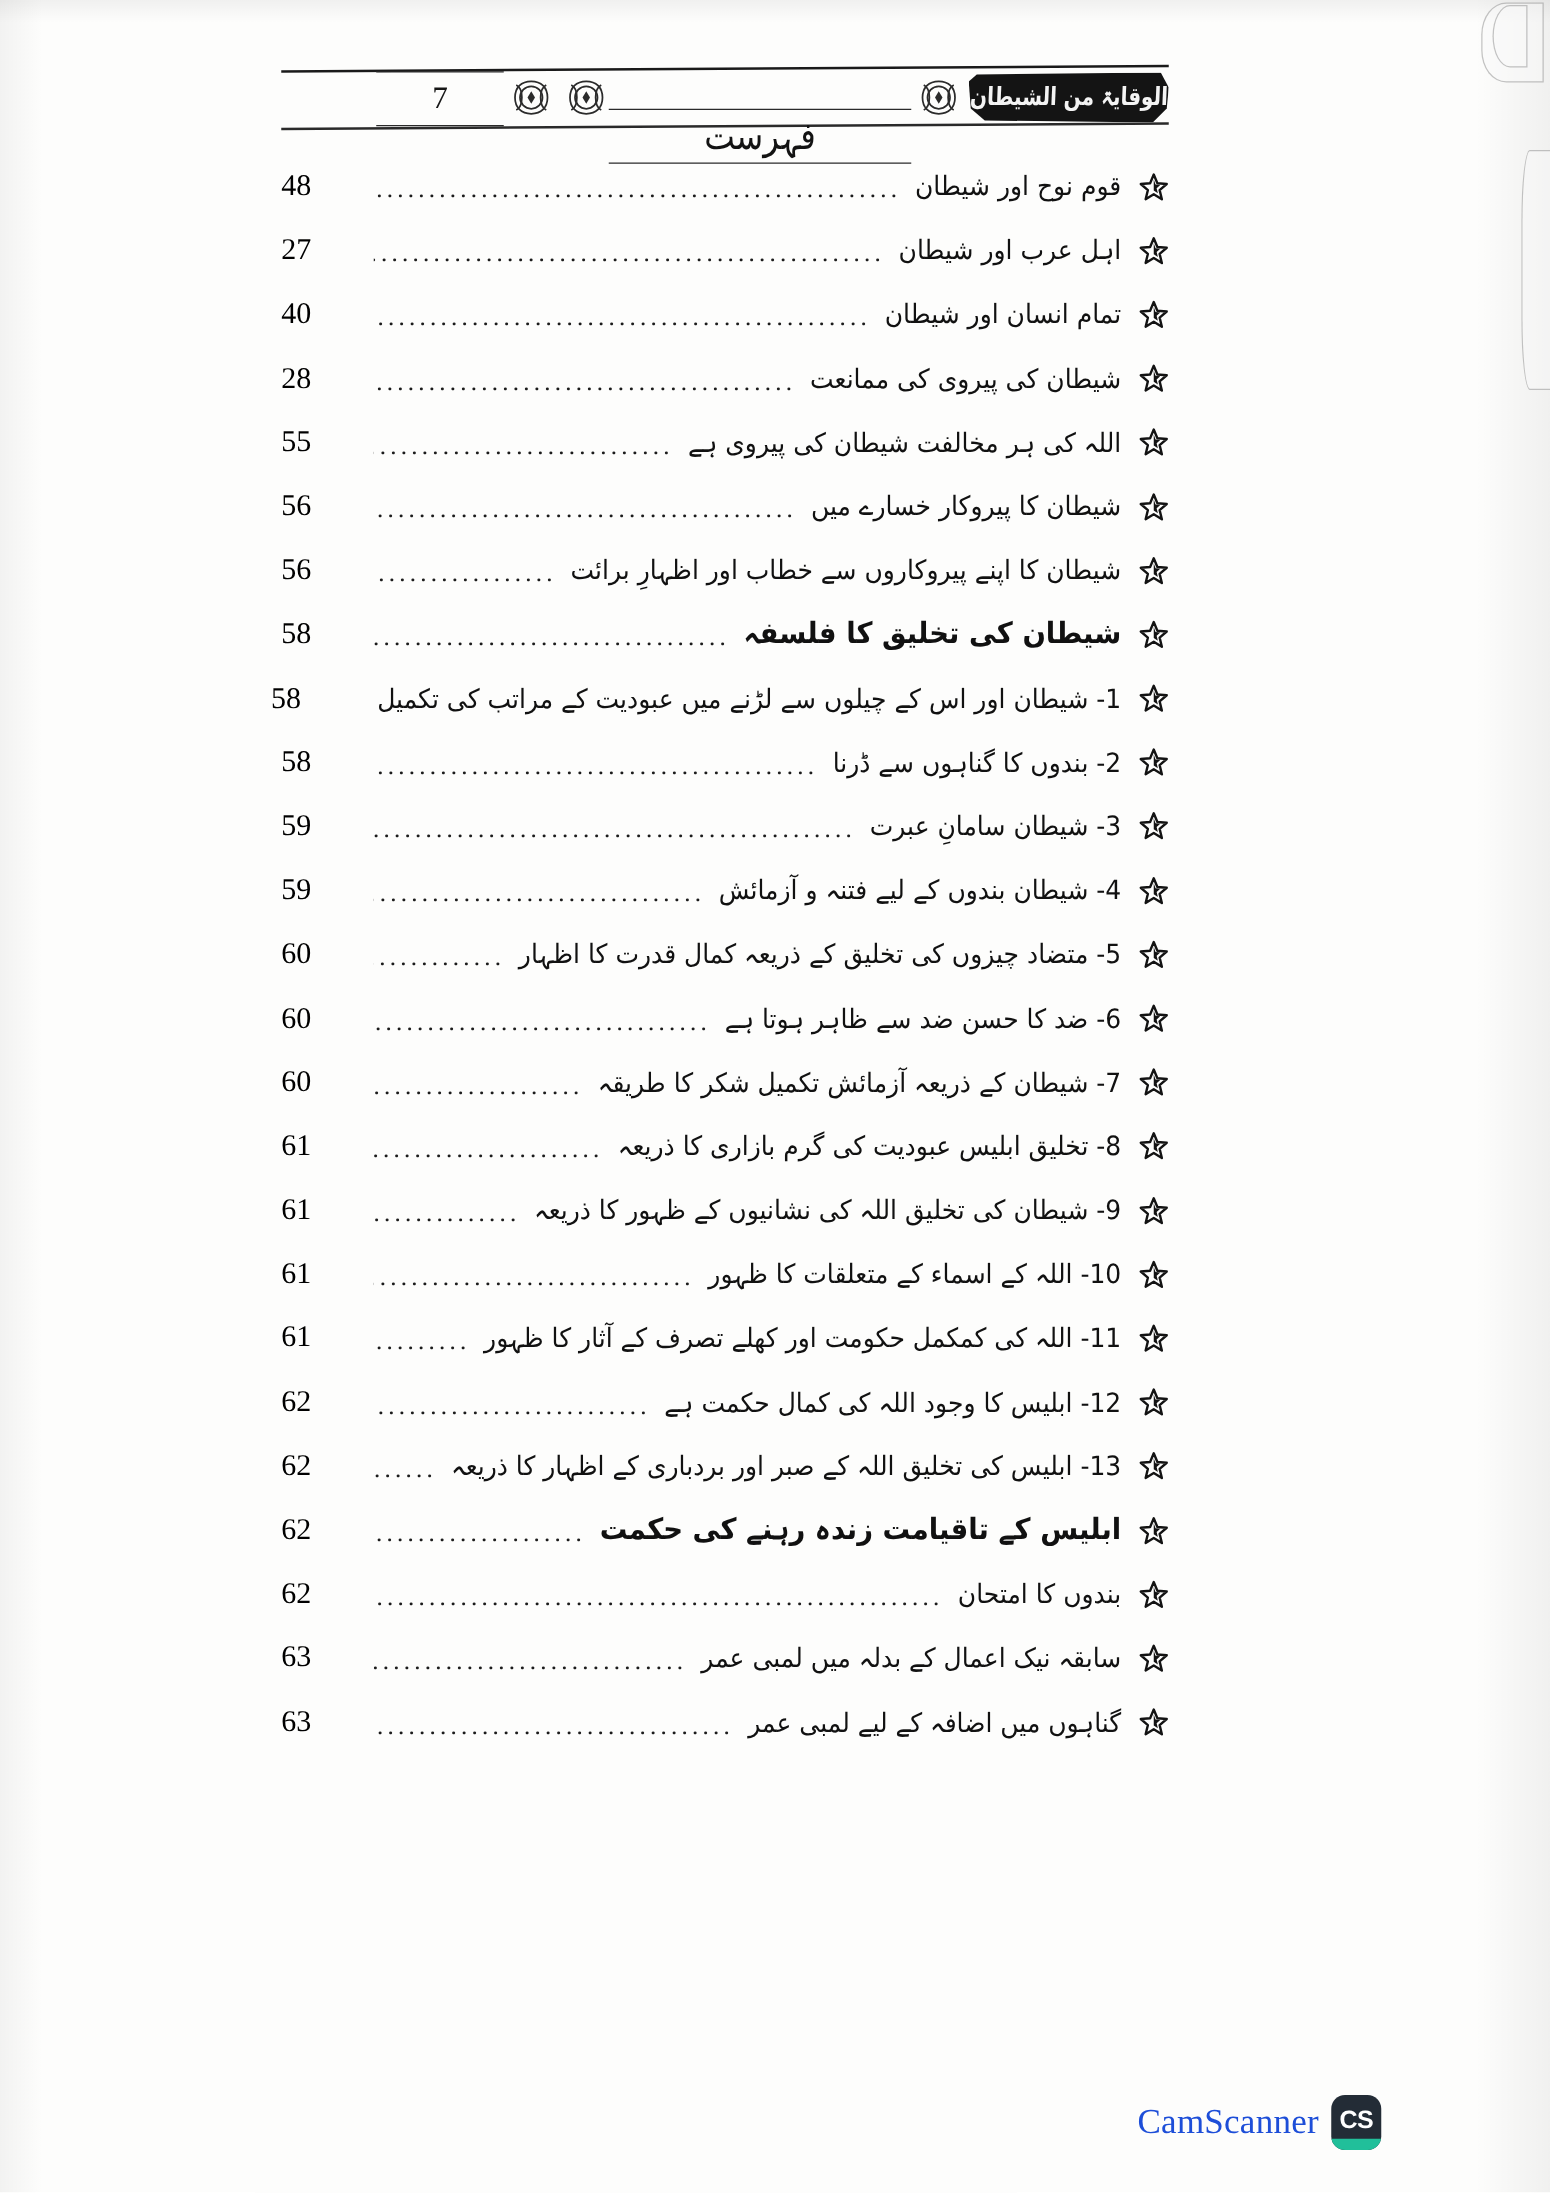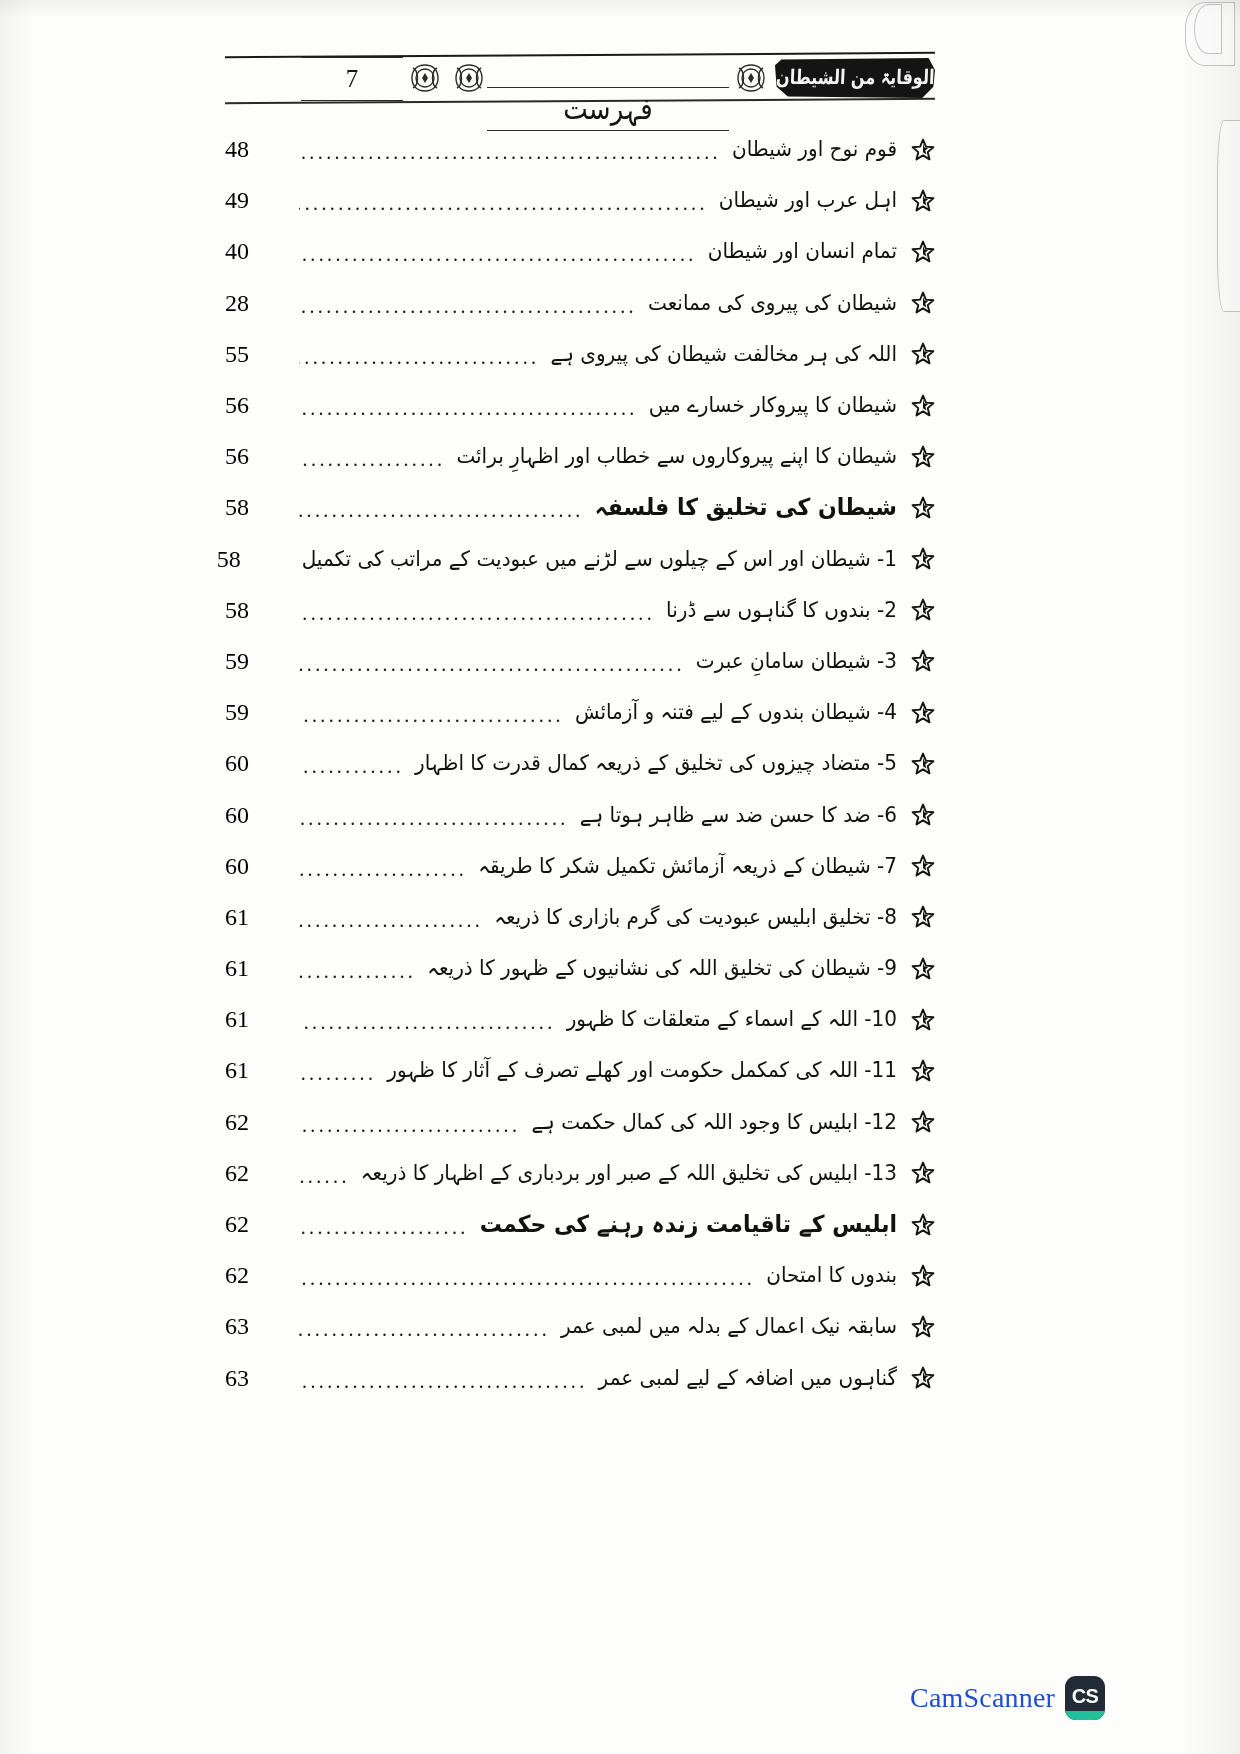--- a/index.html
+++ b/index.html
@@ -337,21 +337,21 @@
       </div>
       <div class="toc-row">
         <span class="bullet">
           <svg viewBox="0 0 24 24" xmlns="http://www.w3.org/2000/svg">
             <path d="M12 1.6 L14.9 8.6 L22.4 9.2 L16.7 14.1 L18.5 21.4 L12 17.4 L5.5 21.4 L7.3 14.1 L1.6 9.2 L9.1 8.6 Z" fill="none" stroke="#131313" stroke-width="1.9" stroke-linejoin="round"></path>
             <path d="M12 5.6 L13.4 9.6 L17.2 9.9 L14.3 12.5 L15.3 16.5 L12 14.3 Z" fill="#131313"></path>
           </svg>
         </span>
         <span class="entry-title">اہل عرب اور شیطان</span>
         <span class="dots">........................................................................................................</span>
-        <span class="page-no">49</span>
+        <span class="page-no">27</span>
       </div>
       <div class="toc-row">
         <span class="bullet">
           <svg viewBox="0 0 24 24" xmlns="http://www.w3.org/2000/svg">
             <path d="M12 1.6 L14.9 8.6 L22.4 9.2 L16.7 14.1 L18.5 21.4 L12 17.4 L5.5 21.4 L7.3 14.1 L1.6 9.2 L9.1 8.6 Z" fill="none" stroke="#131313" stroke-width="1.9" stroke-linejoin="round"></path>
             <path d="M12 5.6 L13.4 9.6 L17.2 9.9 L14.3 12.5 L15.3 16.5 L12 14.3 Z" fill="#131313"></path>
           </svg>
         </span>
         <span class="entry-title">تمام انسان اور شیطان</span>
         <span class="dots">........................................................................................................</span>

